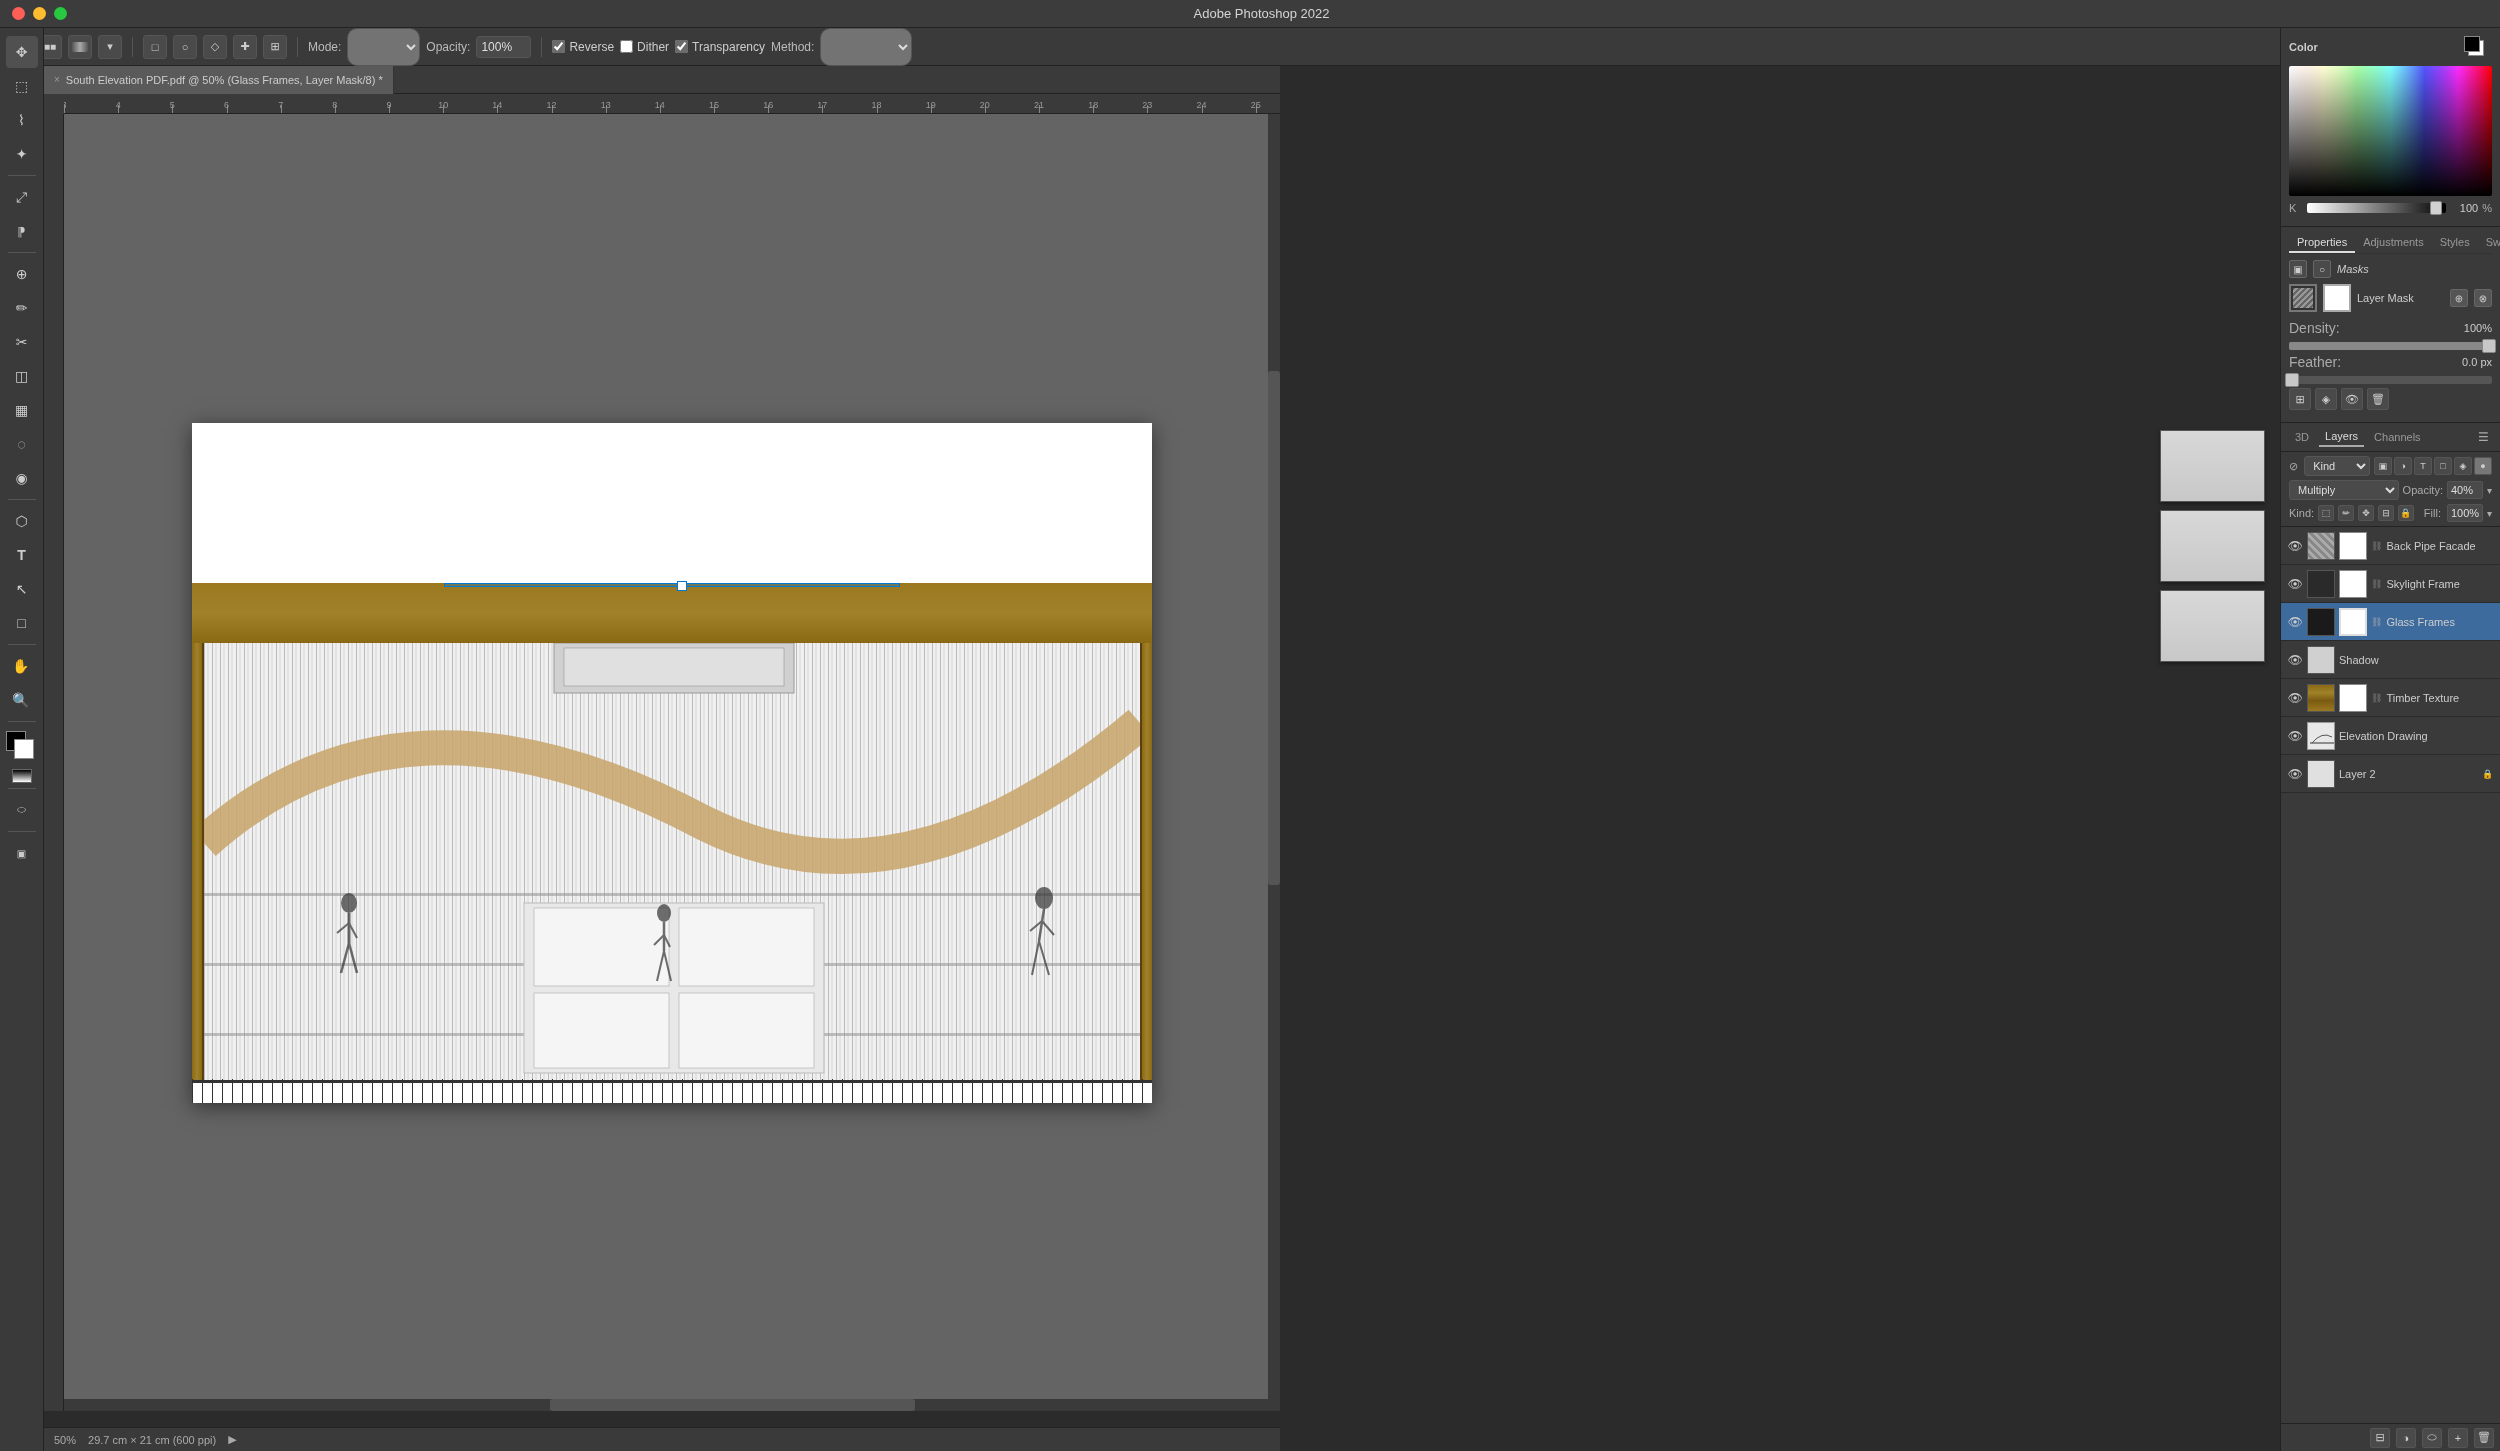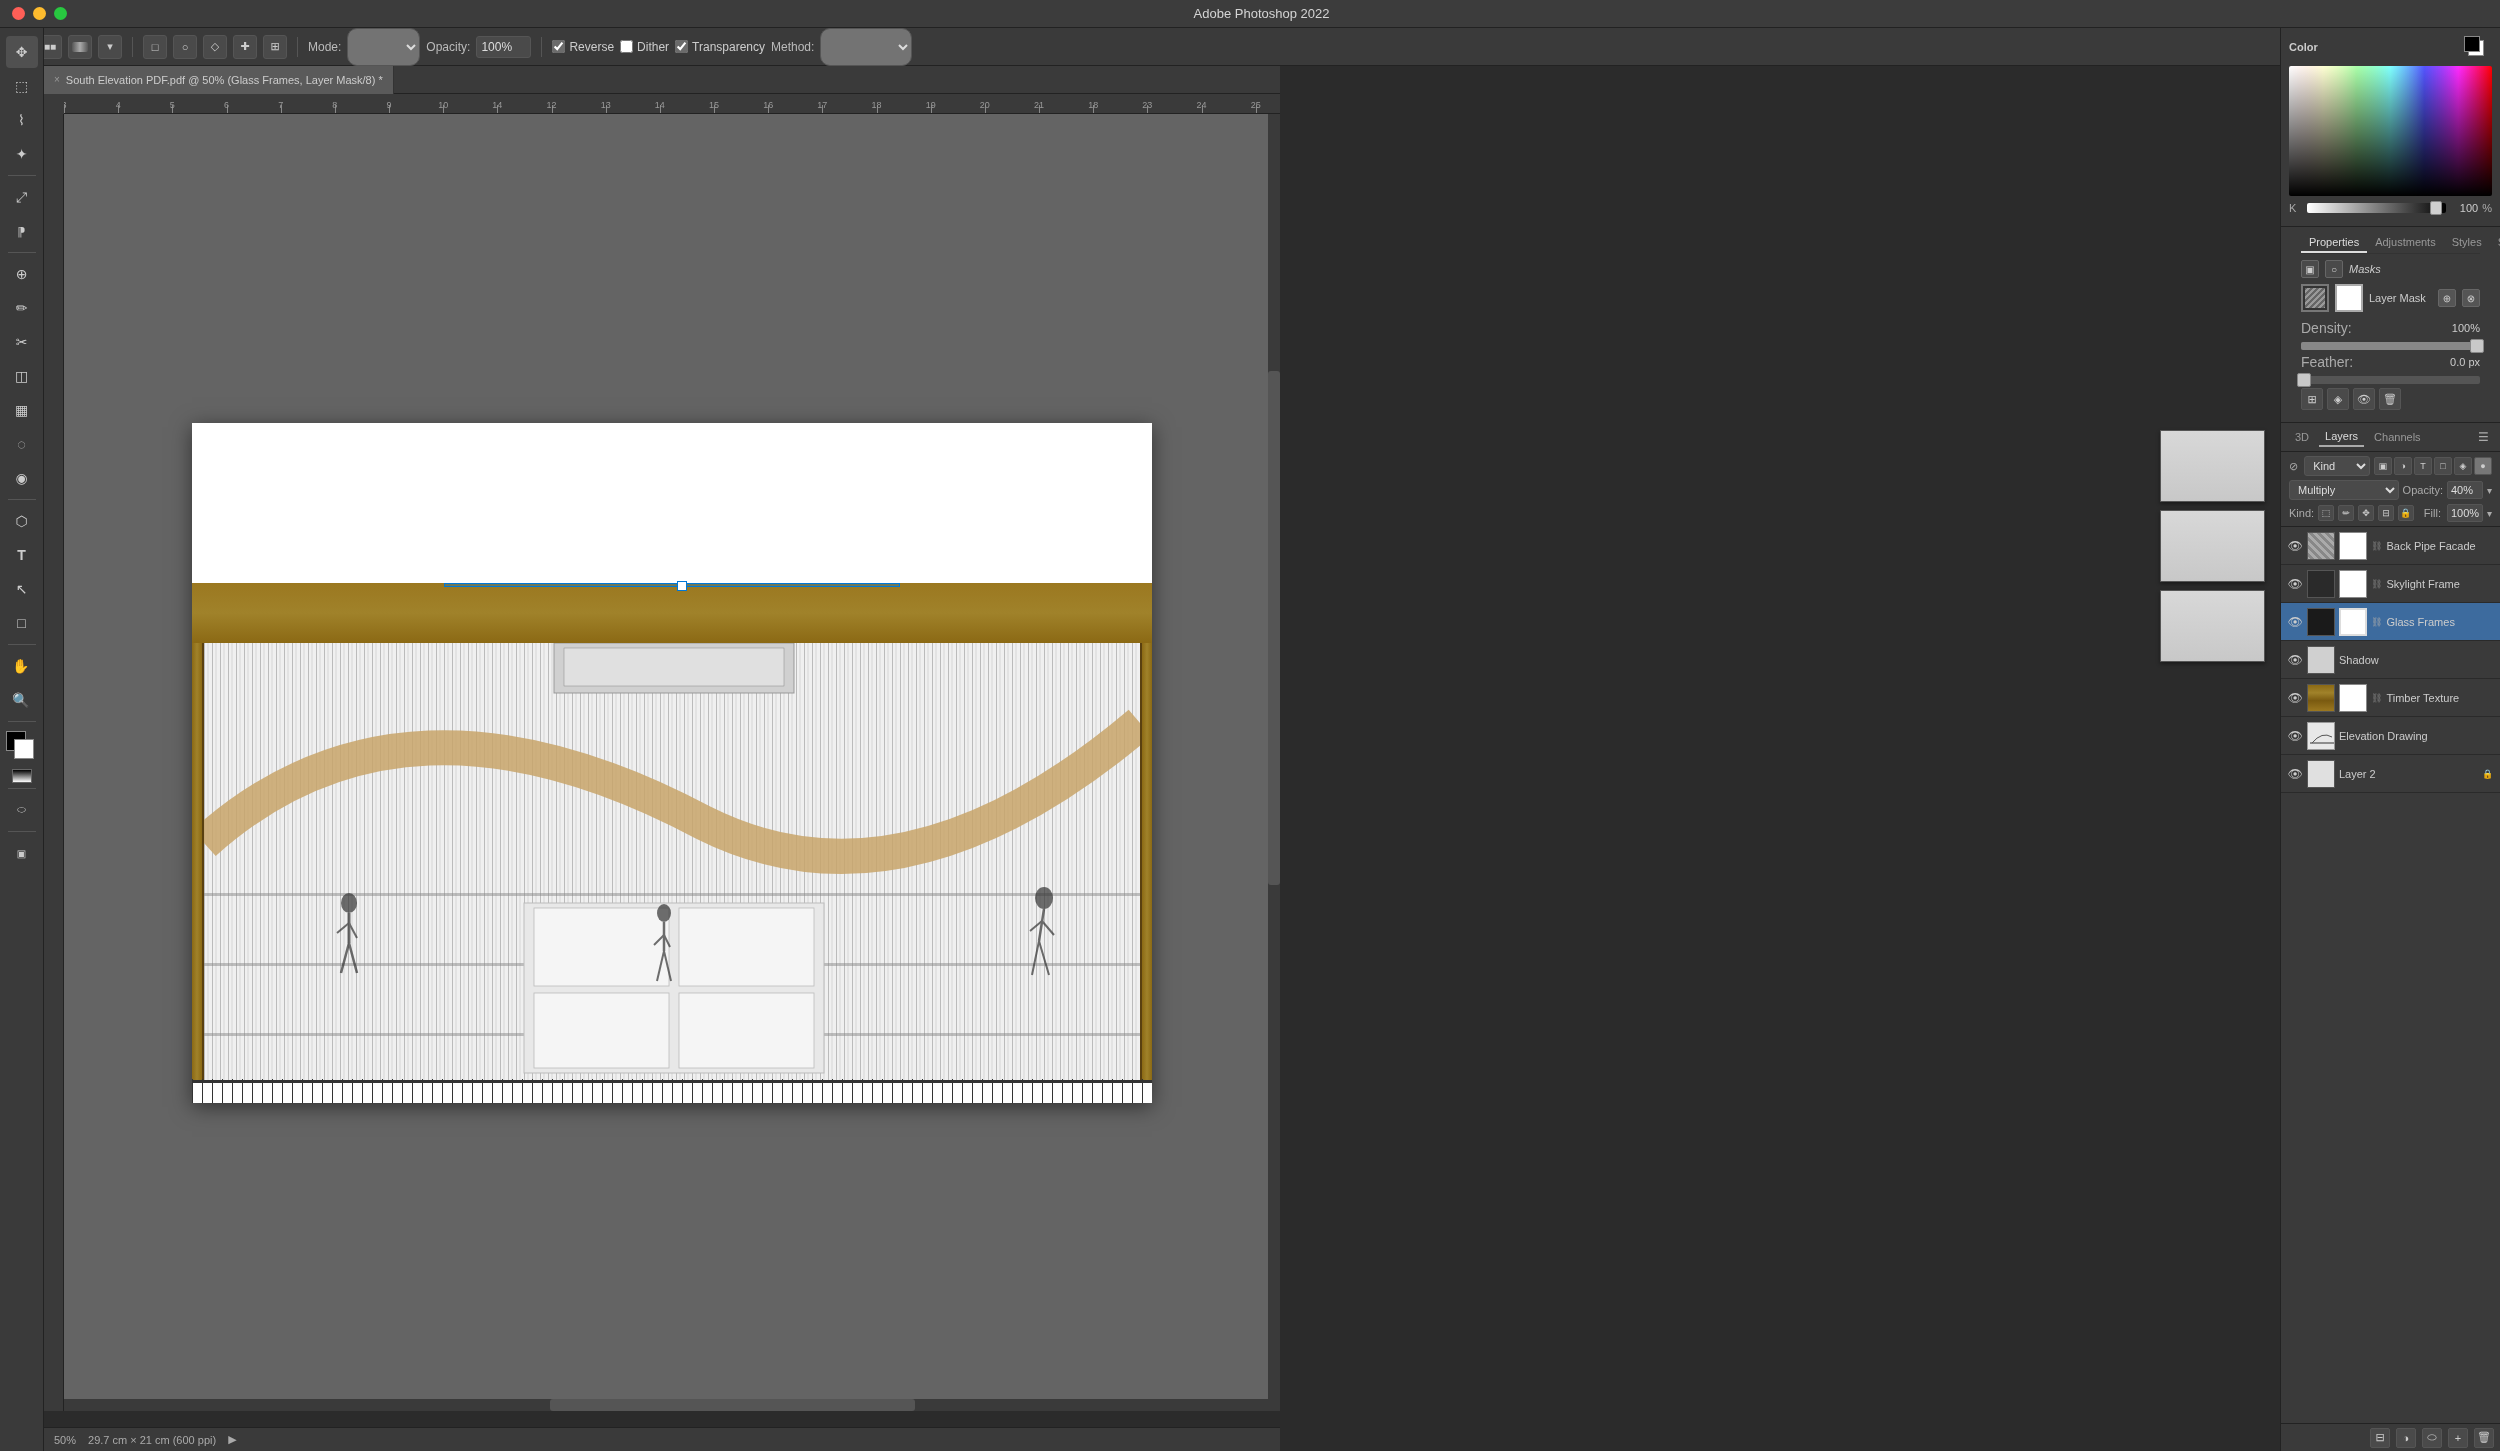--- a/index.html
+++ b/index.html
@@ -259,21 +259,21 @@
                   linear-gradient(to right, #fff, transparent),
                   linear-gradient(to right, red, yellow, lime, cyan, blue, magenta, red);
       border-radius: 2px;
       position: relative;
       cursor: crosshair;
     }
 
     
     #props-panel {
       border-bottom: 1px solid #222;
-      padding: 6px 20px;
+      padding: 6px 8px;
     }
     #props-tabs {
       display: flex;
       gap: 0;
       margin-bottom: 6px;
       border-bottom: 1px solid #333;
     }
     .props-tab {
       font-size: 11px;
       color: #999;

